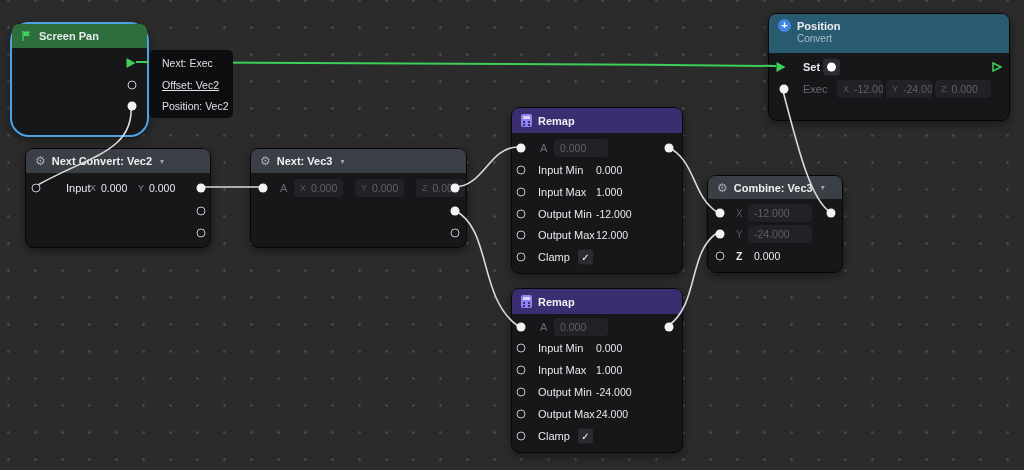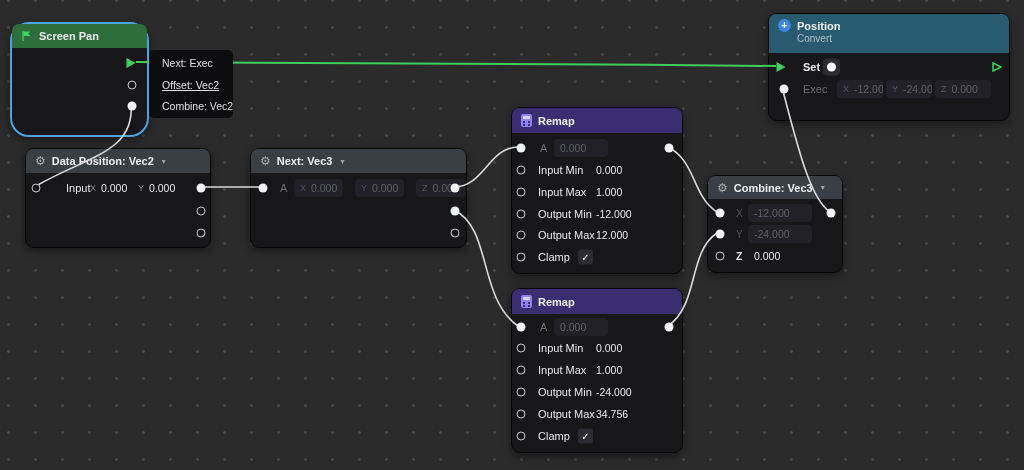--- a/index.html
+++ b/index.html
@@ -70,21 +70,21 @@
           <polygon points="1,0.5 10,5.5 1,10.5" fill="#3ecf5a"></polygon>
         </svg>
     </span>
     <span class="port hollow" style="left:120px;top:61px;"></span>
     <span class="port filled" style="left:120px;top:82px;"></span>
   </div>
 
   <div class="node" style="left:25px;top:148px;width:186px;height:100px;">
     <div class="hdr gray">
       <span class="gear">⚙</span>
-      <span>Data Position: Vec2</span>
+      <span>Next Convert: Vec2</span>
       <span class="caret">▾</span>
     </div>
     <span class="port hollow" style="left:10px;top:39px;"></span>
     <span class="abs" style="left:28px;top:39px;margin-left:12px;">
       <span class="lbl">Input</span>
     </span>
     <span class="abs" style="left:64px;top:39px;">
       <span class="axis">X</span>
       <span class="val">0.000</span>
     </span>
@@ -245,21 +245,21 @@
       </span>
     <span class="abs" style="left:84px;top:103px;">
         <span class="val">-24.000</span>
       </span>
 
     <span class="port hollow" style="left:9px;top:125px;"></span>
     <span class="abs" style="left:26px;top:125px;">
         <span class="lbl">Output Max</span>
       </span>
     <span class="abs" style="left:84px;top:125px;">
-        <span class="val">34.756</span>
+        <span class="val">24.000</span>
       </span>
 
     <span class="port hollow" style="left:9px;top:147px;"></span>
     <span class="abs" style="left:26px;top:147px;">
         <span class="lbl">Clamp</span>
       </span>
     <span class="abs" style="left:66px;top:147px;">
         <span class="checkbox">
           <span>✓</span>
         </span>
@@ -362,16 +362,16 @@
     <path d="M454,187 C 484,187 489,147 518,147" stroke="#d9dadb" stroke-width="1.6" fill="none"></path>
     <path d="M454,210 C 492,228 478,298 518,326" stroke="#d9dadb" stroke-width="1.6" fill="none"></path>
     <path d="M668,147 C 696,161 692,196 717,212" stroke="#d9dadb" stroke-width="1.6" fill="none"></path>
     <path d="M668,326 C 699,305 688,252 717,233" stroke="#d9dadb" stroke-width="1.6" fill="none"></path>
     <path d="M830,212 C 810,199 797,144 783,91" stroke="#d9dadb" stroke-width="1.6" fill="none"></path>
   </svg>
 
   <div class="tooltip">
     <span class="trow" style="top:13px;">Next: Exec</span>
     <span class="trow" style="top:35px;text-decoration:underline;">Offset: Vec2</span>
-    <span class="trow" style="top:56px;">Combine: Vec2</span>
+    <span class="trow" style="top:56px;">Position: Vec2</span>
   </div>
 
 </div>
 
 </body></html>

